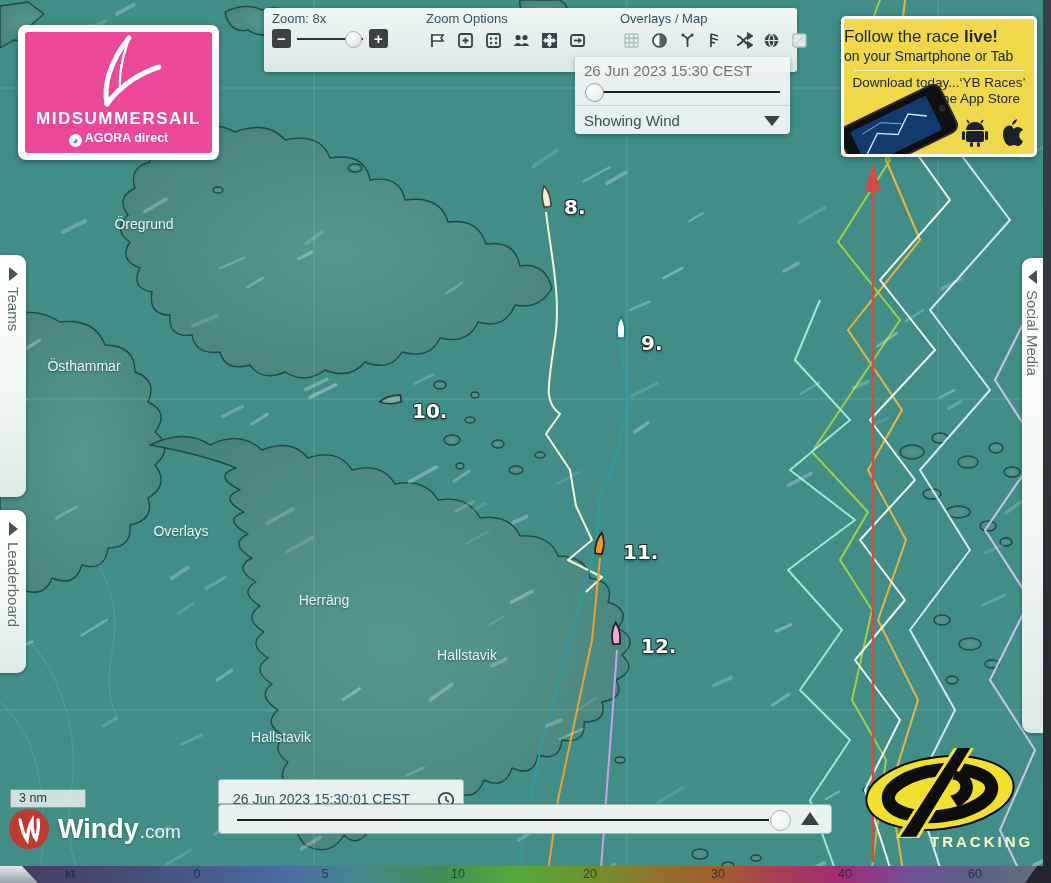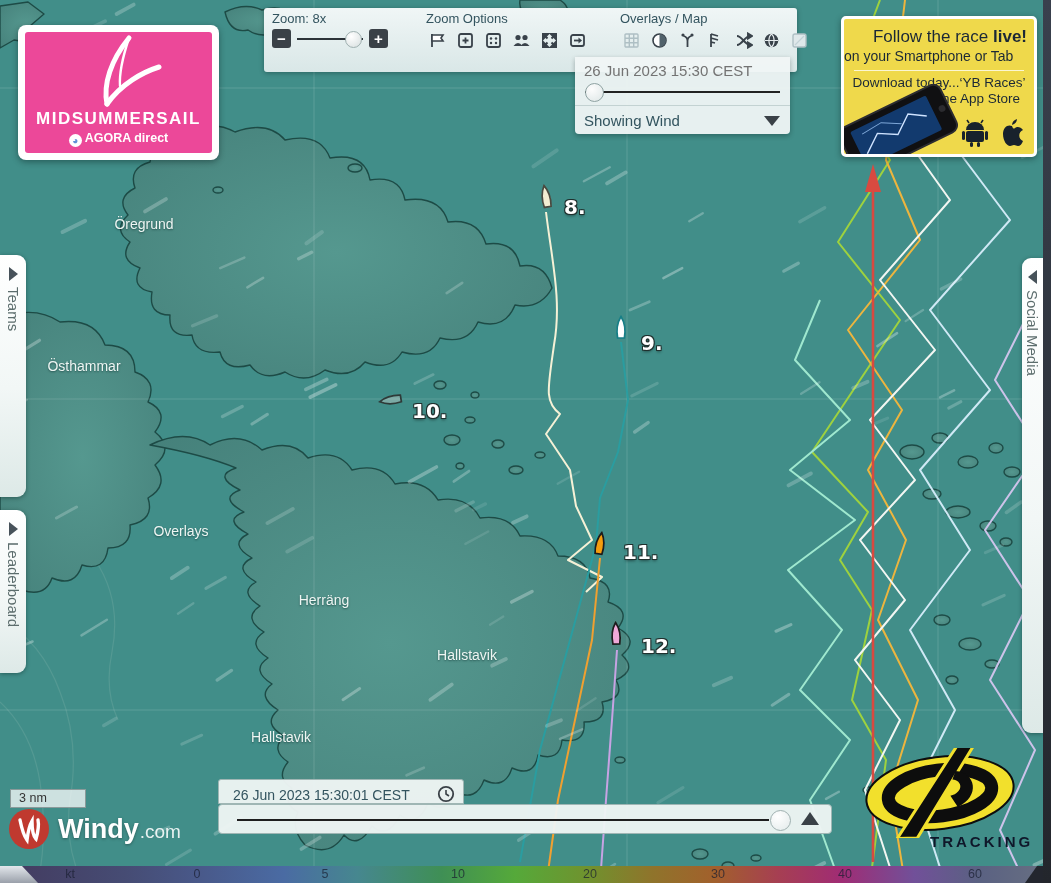--- a/index.html
+++ b/index.html
@@ -51,21 +51,21 @@
   #logo-title{position:absolute;left:0;right:0;top:77px;text-align:center;color:#fff;font-weight:bold;
     font-size:17px;letter-spacing:1.5px;}
   #logo-sub{position:absolute;left:0;right:0;top:99px;text-align:center;color:#fff;font-weight:bold;font-size:12.5px;}
   #logo-sub .agora-mark{display:inline-block;width:13px;height:13px;border-radius:50%;background:#fff;
     color:#5f90d8;font-size:10px;line-height:13px;vertical-align:-2px;margin-right:3px;font-weight:bold;}
 
   
   #ad-banner{position:absolute;left:841px;top:16px;width:196px;height:141px;background:#efd94b;
     border:3px solid #fff;border-radius:5px;box-sizing:border-box;box-shadow:0 2px 6px rgba(0,20,20,.4);
     overflow:hidden;cursor:pointer;}
-  .ad-l1{color:#1b2836;font-size:17px;text-align:center;margin-top:8px;padding-left:22px;}
+  .ad-l1{color:#1b2836;font-size:17px;text-align:left;margin-top:8px;}
   .ad-l1 b{font-weight:bold;}
   .ad-l2{color:#1b2836;font-size:14px;text-align:left;margin-top:1px;}
   .ad-div{height:1px;background:rgba(255,255,255,.75);margin:6px 10px 4px 10px;}
   .ad-l3{color:#1b2836;font-size:13.5px;text-align:center;}
   .ad-l4{color:#1b2836;font-size:13.5px;text-align:right;padding-right:14px;margin-top:1px;}
   #ad-phone{position:absolute;left:-8px;bottom:-14px;}
   #ad-os{position:absolute;right:8px;bottom:6px;}
 
   
   .side-tab{position:absolute;background:linear-gradient(to bottom,#ffffff 0%,#f2f7f6 55%,#dde9e7 100%);
@@ -81,34 +81,34 @@
 
   
   #scale-box{position:absolute;left:10px;top:789px;width:76px;height:19px;background:rgba(245,248,248,.78);
     border:1px solid #8a9a9a;box-sizing:border-box;font-size:12.5px;color:#333;padding:1px 0 0 8px;}
   #windy-logo{position:absolute;left:8px;top:808px;display:flex;align-items:center;cursor:pointer;}
   #windy-name{color:#fff;font-size:27px;font-weight:bold;margin-left:8px;text-shadow:0 1px 3px rgba(0,0,0,.35);}
   #windy-tld{color:rgba(255,255,255,.88);font-size:19px;margin-left:1px;margin-top:6px;}
 
   
   #bottom-date{position:absolute;left:218px;top:779px;width:246px;height:25px;background:rgba(238,245,244,.96);
-    border:1px solid #9fb6b4;border-radius:3px 3px 0 0;box-sizing:border-box;display:flex;align-items:flex-end;
-    justify-content:space-between;padding:4px 8px 0 14px;}
+    border:1px solid #9fb6b4;border-radius:3px 3px 0 0;box-sizing:border-box;display:flex;align-items:flex-start;
+    justify-content:space-between;padding:11px 8px 0 14px;}
   #bottom-date .txt{font-size:14px;color:#33545f;}
   #bottom-slider{position:absolute;left:218px;top:804px;width:614px;height:30px;background:rgba(238,245,244,.96);
     border:1px solid #9fb6b4;border-radius:4px;box-sizing:border-box;}
   #bottom-slider .line{position:absolute;left:18px;right:62px;top:14px;height:2px;background:#1e1e1e;}
   #bottom-slider .thumb{position:absolute;left:551px;top:5px;width:19px;height:19px;border-radius:50%;
     background:radial-gradient(circle at 35% 30%,#fff,#e2eaea);border:1px solid #9fb0b0;cursor:pointer;}
   #play-btn{position:absolute;right:12px;top:7px;width:0;height:0;border-left:9px solid transparent;
     border-right:9px solid transparent;border-bottom:13px solid #3a4147;cursor:pointer;}
 
   
   #yb-logo{position:absolute;left:862px;top:748px;cursor:pointer;}
-  #yb-tracking{position:absolute;left:930px;top:833px;color:#0f172a;font-weight:bold;font-size:15px;letter-spacing:3px;}
+  #yb-tracking{position:absolute;left:930px;top:833px;color:#fef9c3;font-weight:bold;font-size:15px;letter-spacing:3px;}
 
   
   #windscale{position:absolute;left:0;top:866px;width:1051px;height:17px;
     background:linear-gradient(to right,#433a5e 0%,#464c74 12%,#49598a 19%,#4a6ba3 27%,#46878f 34%,
       #3f8f55 42%,#55a93a 49%,#70922e 56%,#8f742b 62%,#a2602c 68%,#a63f52 74%,#a02c74 80%,
       #715099 87%,#5a6182 93%,#687082 100%);}
   #windscale .cap-left{position:absolute;left:0;top:0;width:38px;height:17px;
     background:linear-gradient(#e3e7ec,#9aa0aa);clip-path:polygon(0 0,22px 0,38px 100%,0 100%);}
   #windscale .cap-right{position:absolute;right:0;top:0;width:26px;height:17px;background:#23262e;
     clip-path:polygon(12px 0,100% 0,100% 100%,0 100%);}

